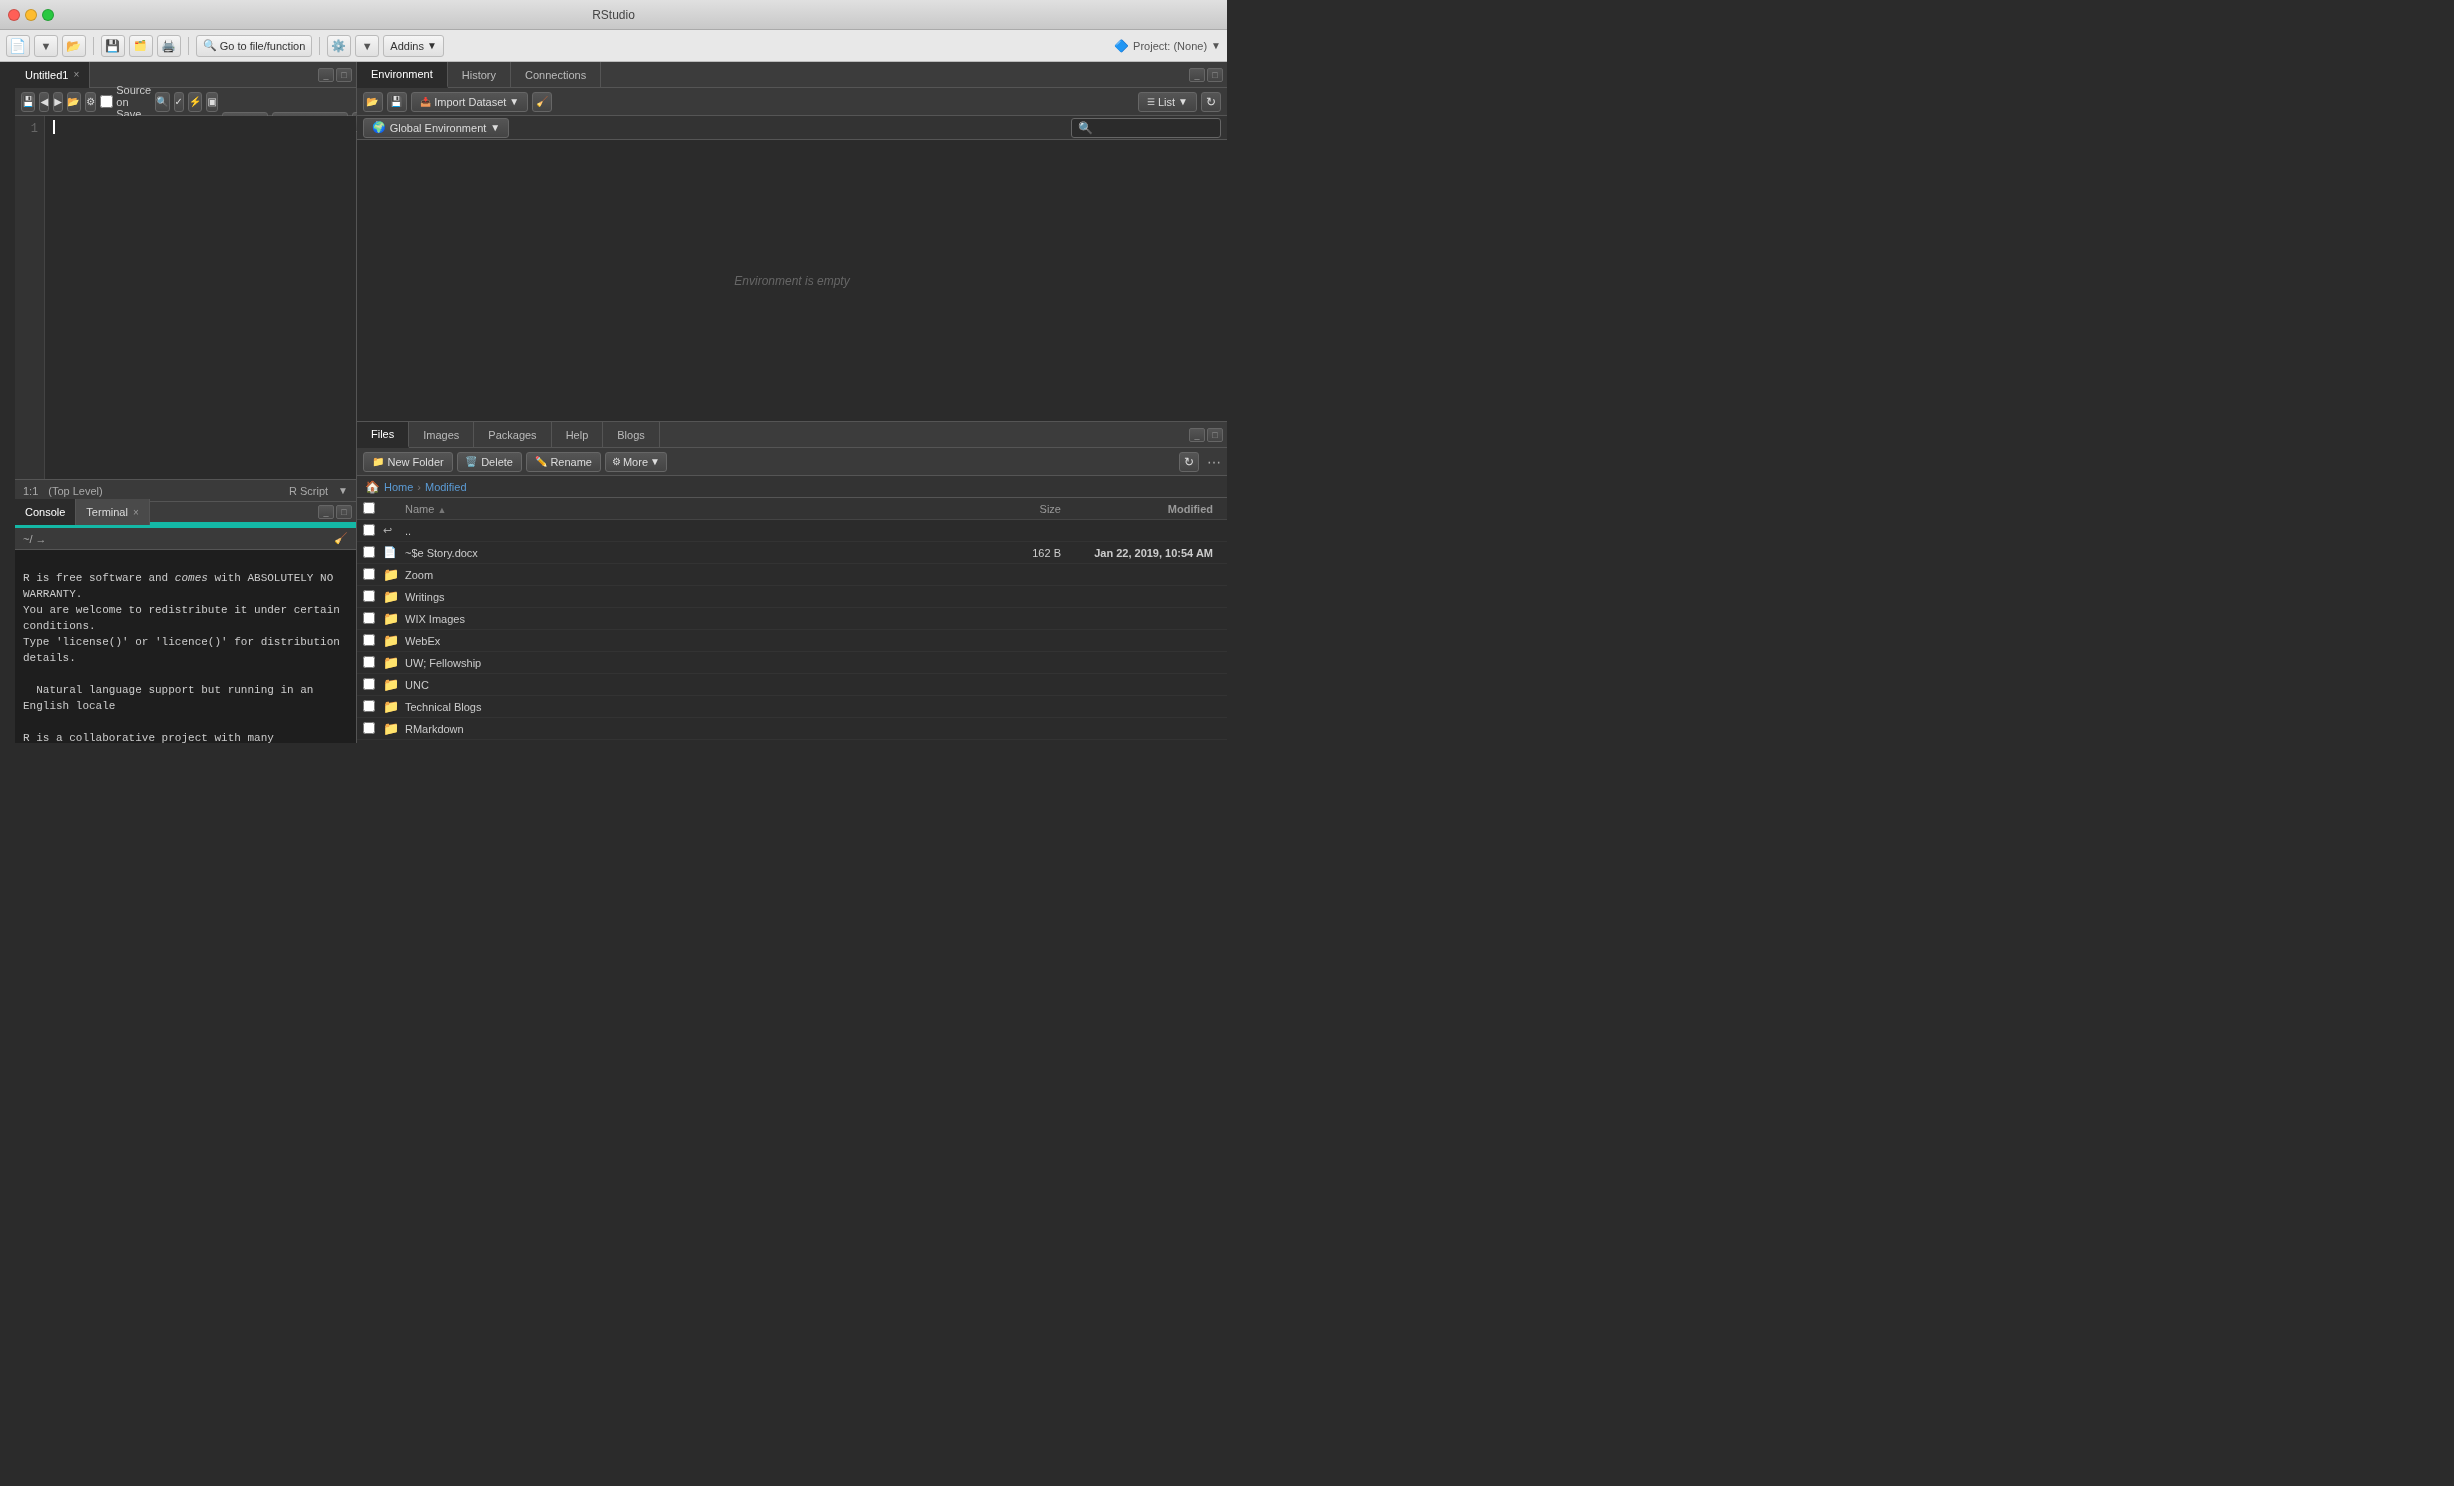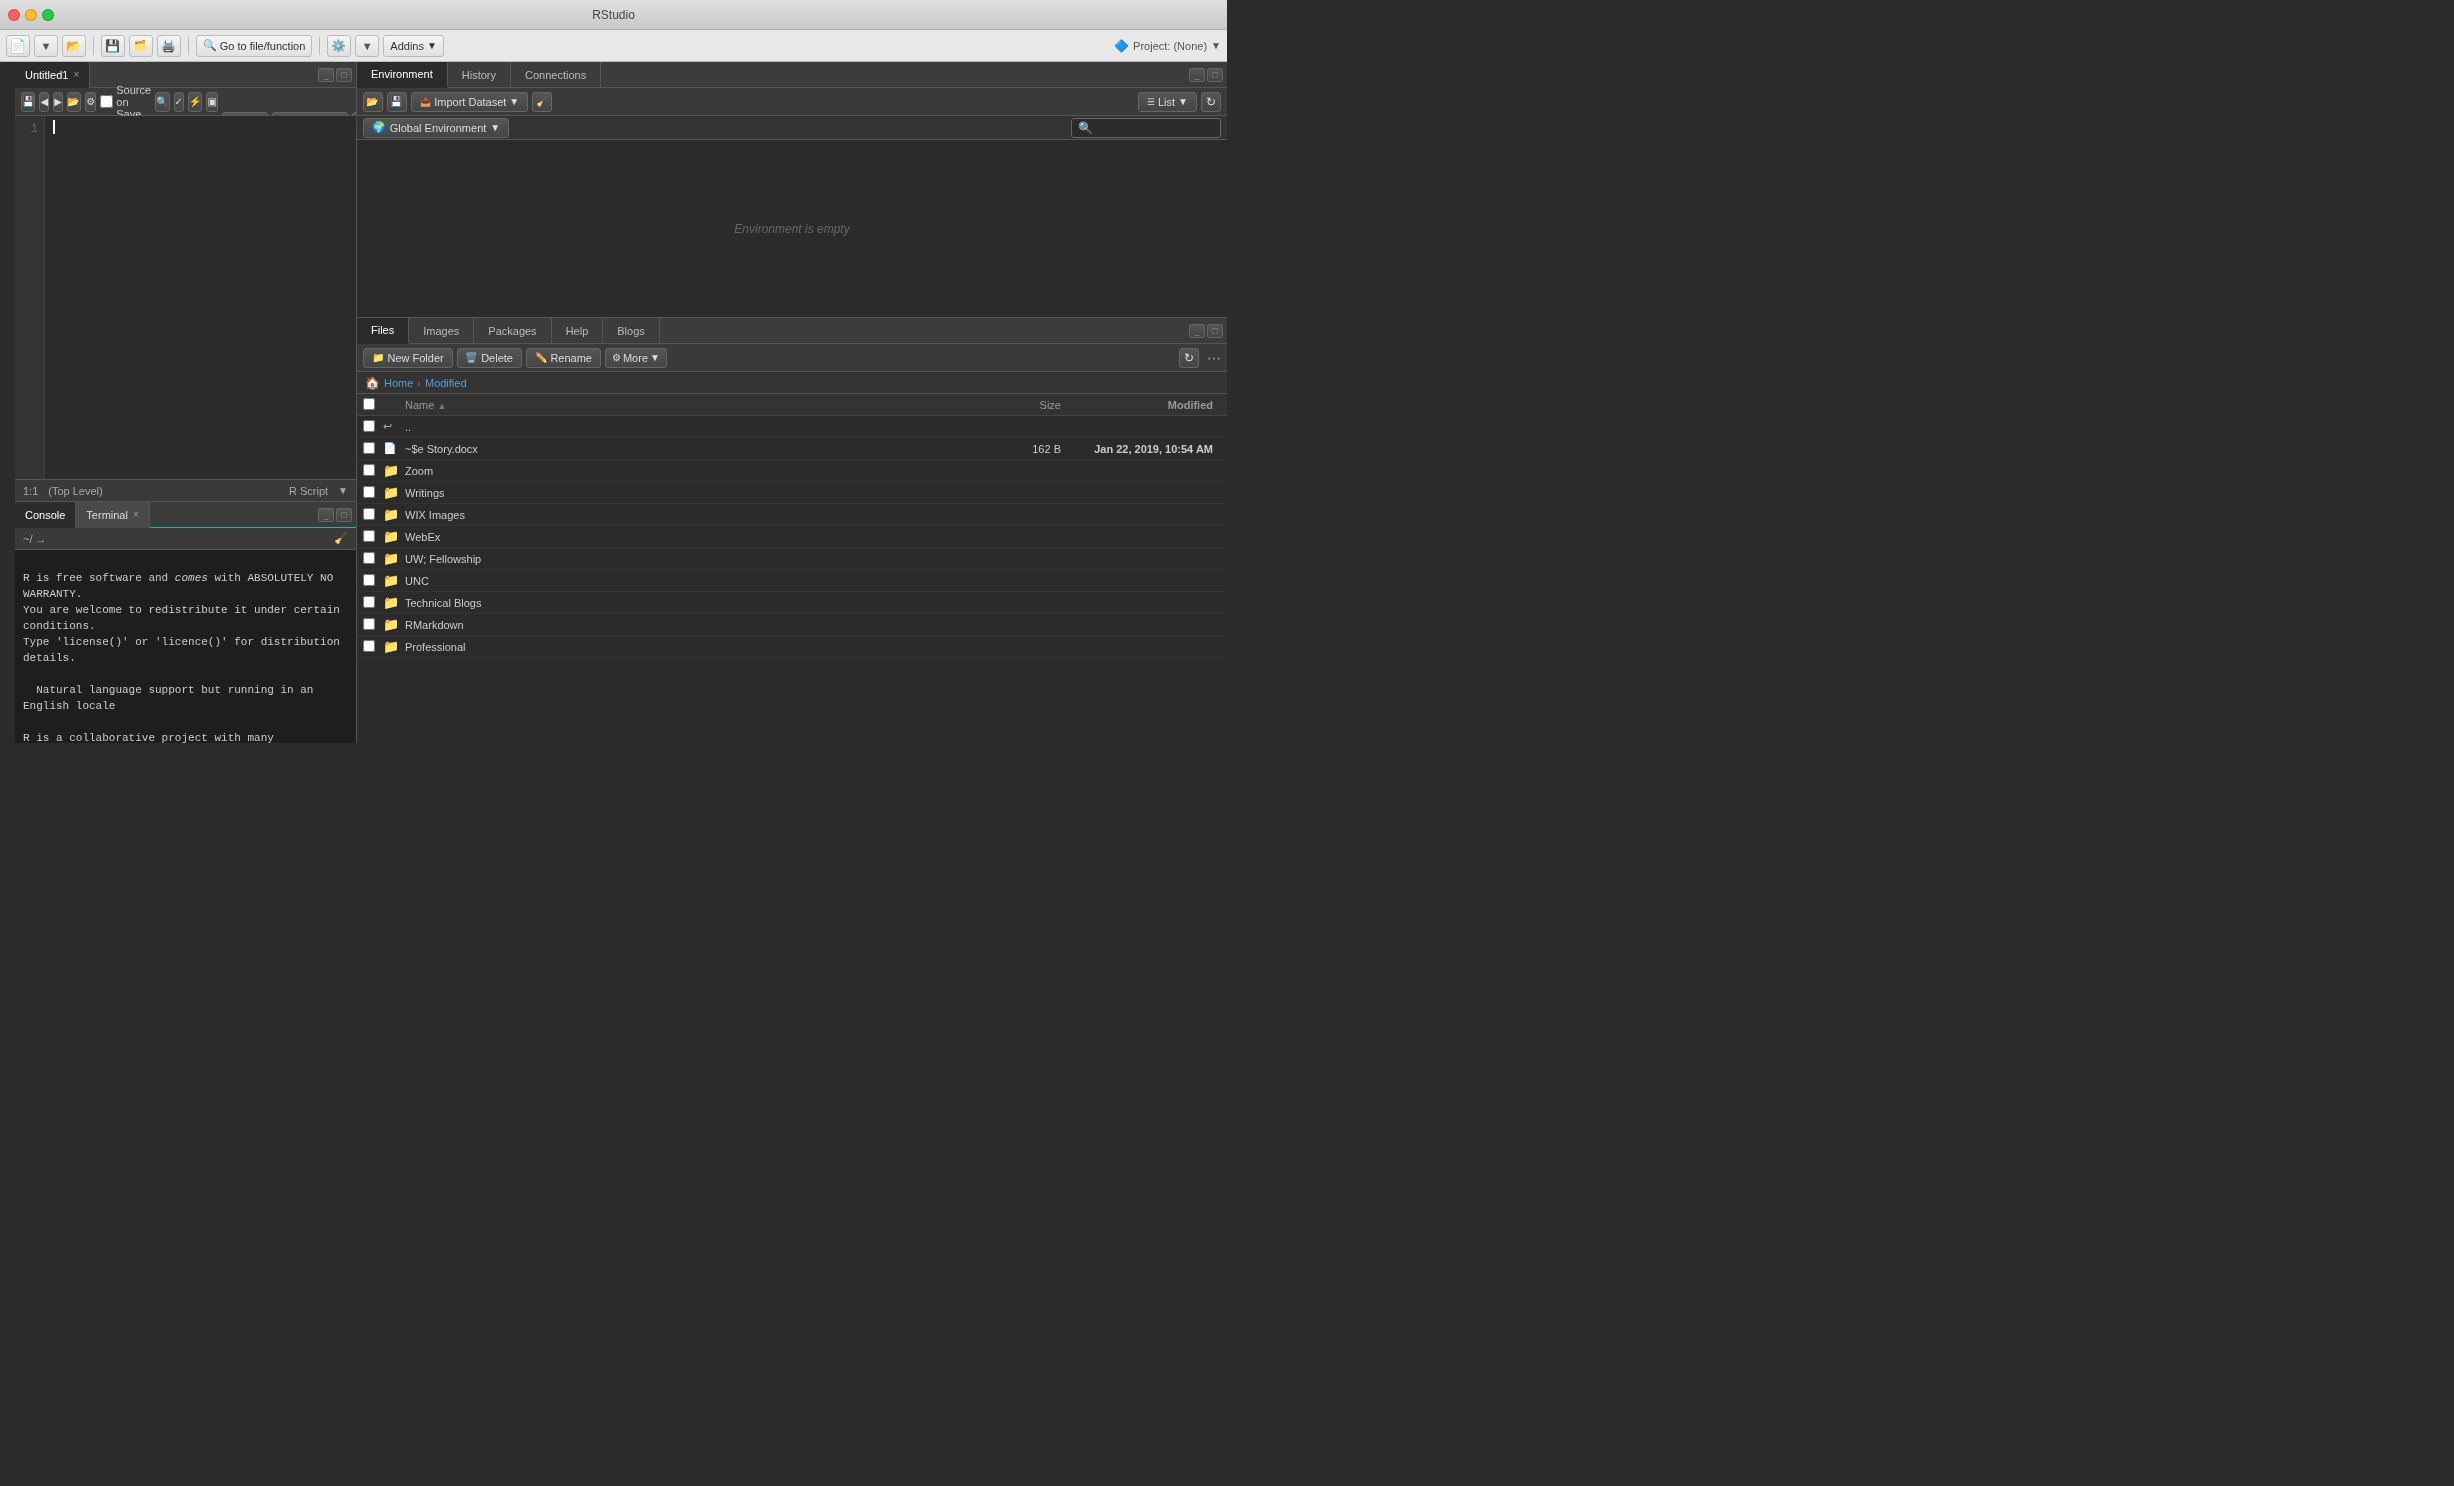--- a/index.html
+++ b/index.html
@@ -239,21 +239,21 @@
       height: 250px;
       display: flex;
       flex-direction: column;
       border-top: 1px solid #555;
     }
     .console-tab-bar {
       height: 26px;
       background: #3c3c3c;
       display: flex;
       align-items: center;
-      border-bottom: 1px solid #14b8a6;
+      border-bottom: 6px solid #14b8a6;
     }
     .console-tab {
       height: 26px;
       padding: 0 10px;
       background: #4a4a4a;
       border-right: 1px solid #555;
       display: flex;
       align-items: center;
       gap: 5px;
       font-size: 11px;
@@ -288,21 +288,21 @@
 
     
     .right-panel {
       flex: 1;
       display: flex;
       flex-direction: column;
     }
 
     
     .env-panel {
-      height: 256px;
+      height: 360px;
       display: flex;
       flex-direction: column;
       border-bottom: 1px solid #555;
     }
     .panel-tab-bar {
       height: 26px;
       background: #3c3c3c;
       display: flex;
       align-items: center;
       border-bottom: 1px solid #555;

